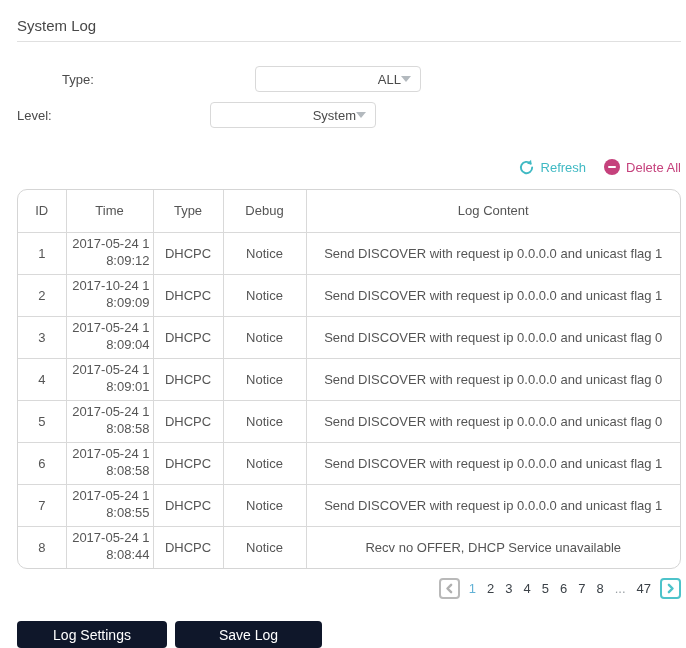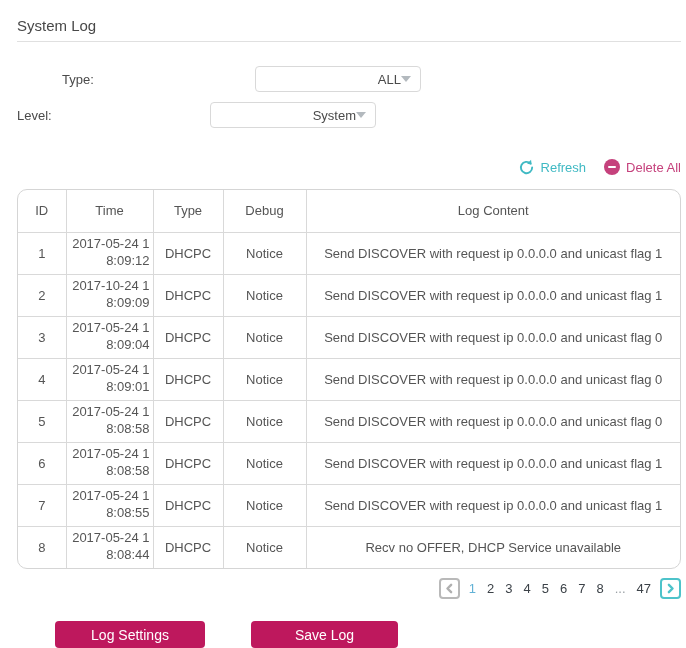--- a/index.html
+++ b/index.html
@@ -93,24 +93,23 @@
   .page-btn.prev { border: 2px solid #b9b9b9; }
   .page-btn.next { border: 2px solid #4dc3ca; }
   .page-num { color: #3c4248; cursor: pointer; padding: 0 2px; }
   .page-num.current { color: #62b2d6; cursor: default; }
   .page-ellipsis { color: #9aa0a5; padding: 0 2px; }
 
   
   .footer-buttons { margin-top: 22px; display: flex; gap: 8px; }
   .btn {
     height: 27px; border: none; border-radius: 4px;
-    background: #be185d; color: #ffffff; font-size: 14px;
+    background: #0f172a; color: #ffffff; font-size: 14px;
     font-family: "Liberation Sans", "DejaVu Sans", sans-serif;
     cursor: pointer;
-    margin-left: 38px;
   }
   .btn-log-settings { width: 150px; }
   .btn-save-log { width: 147px; }
 </style>
 </head>
 <body>
 
 <div class="page">
 
   <h1 class="page-title">System Log</h1>

